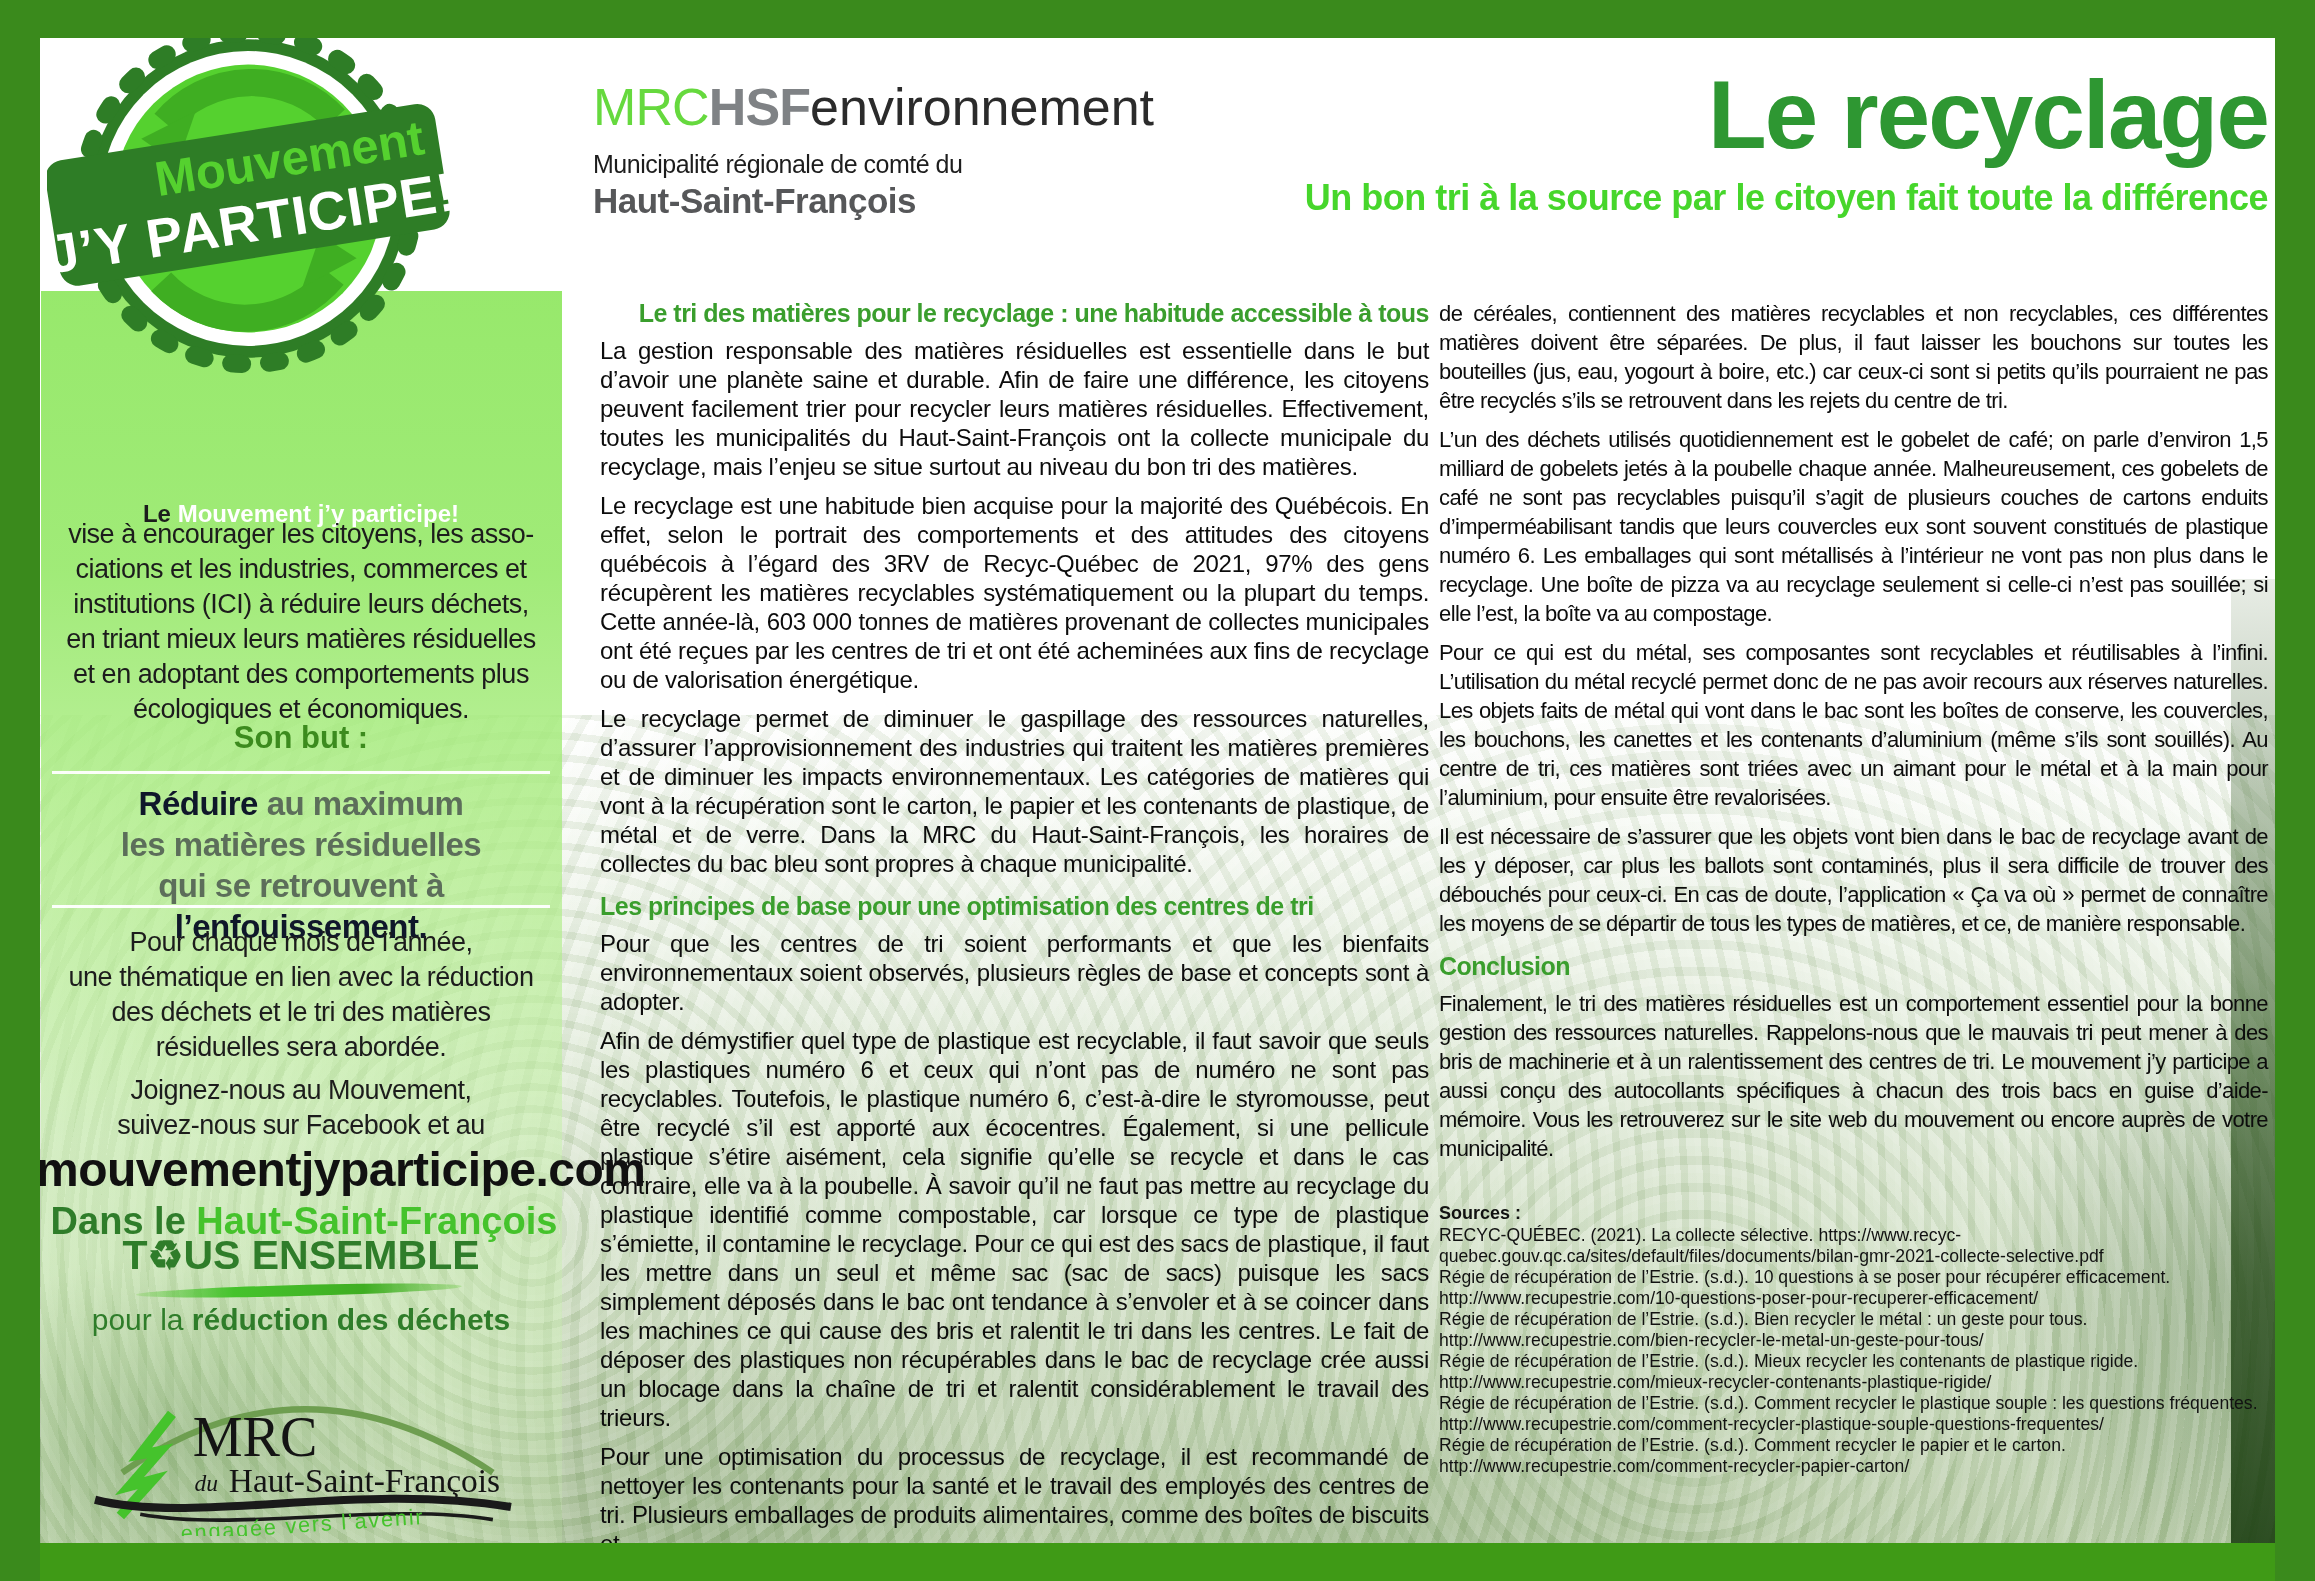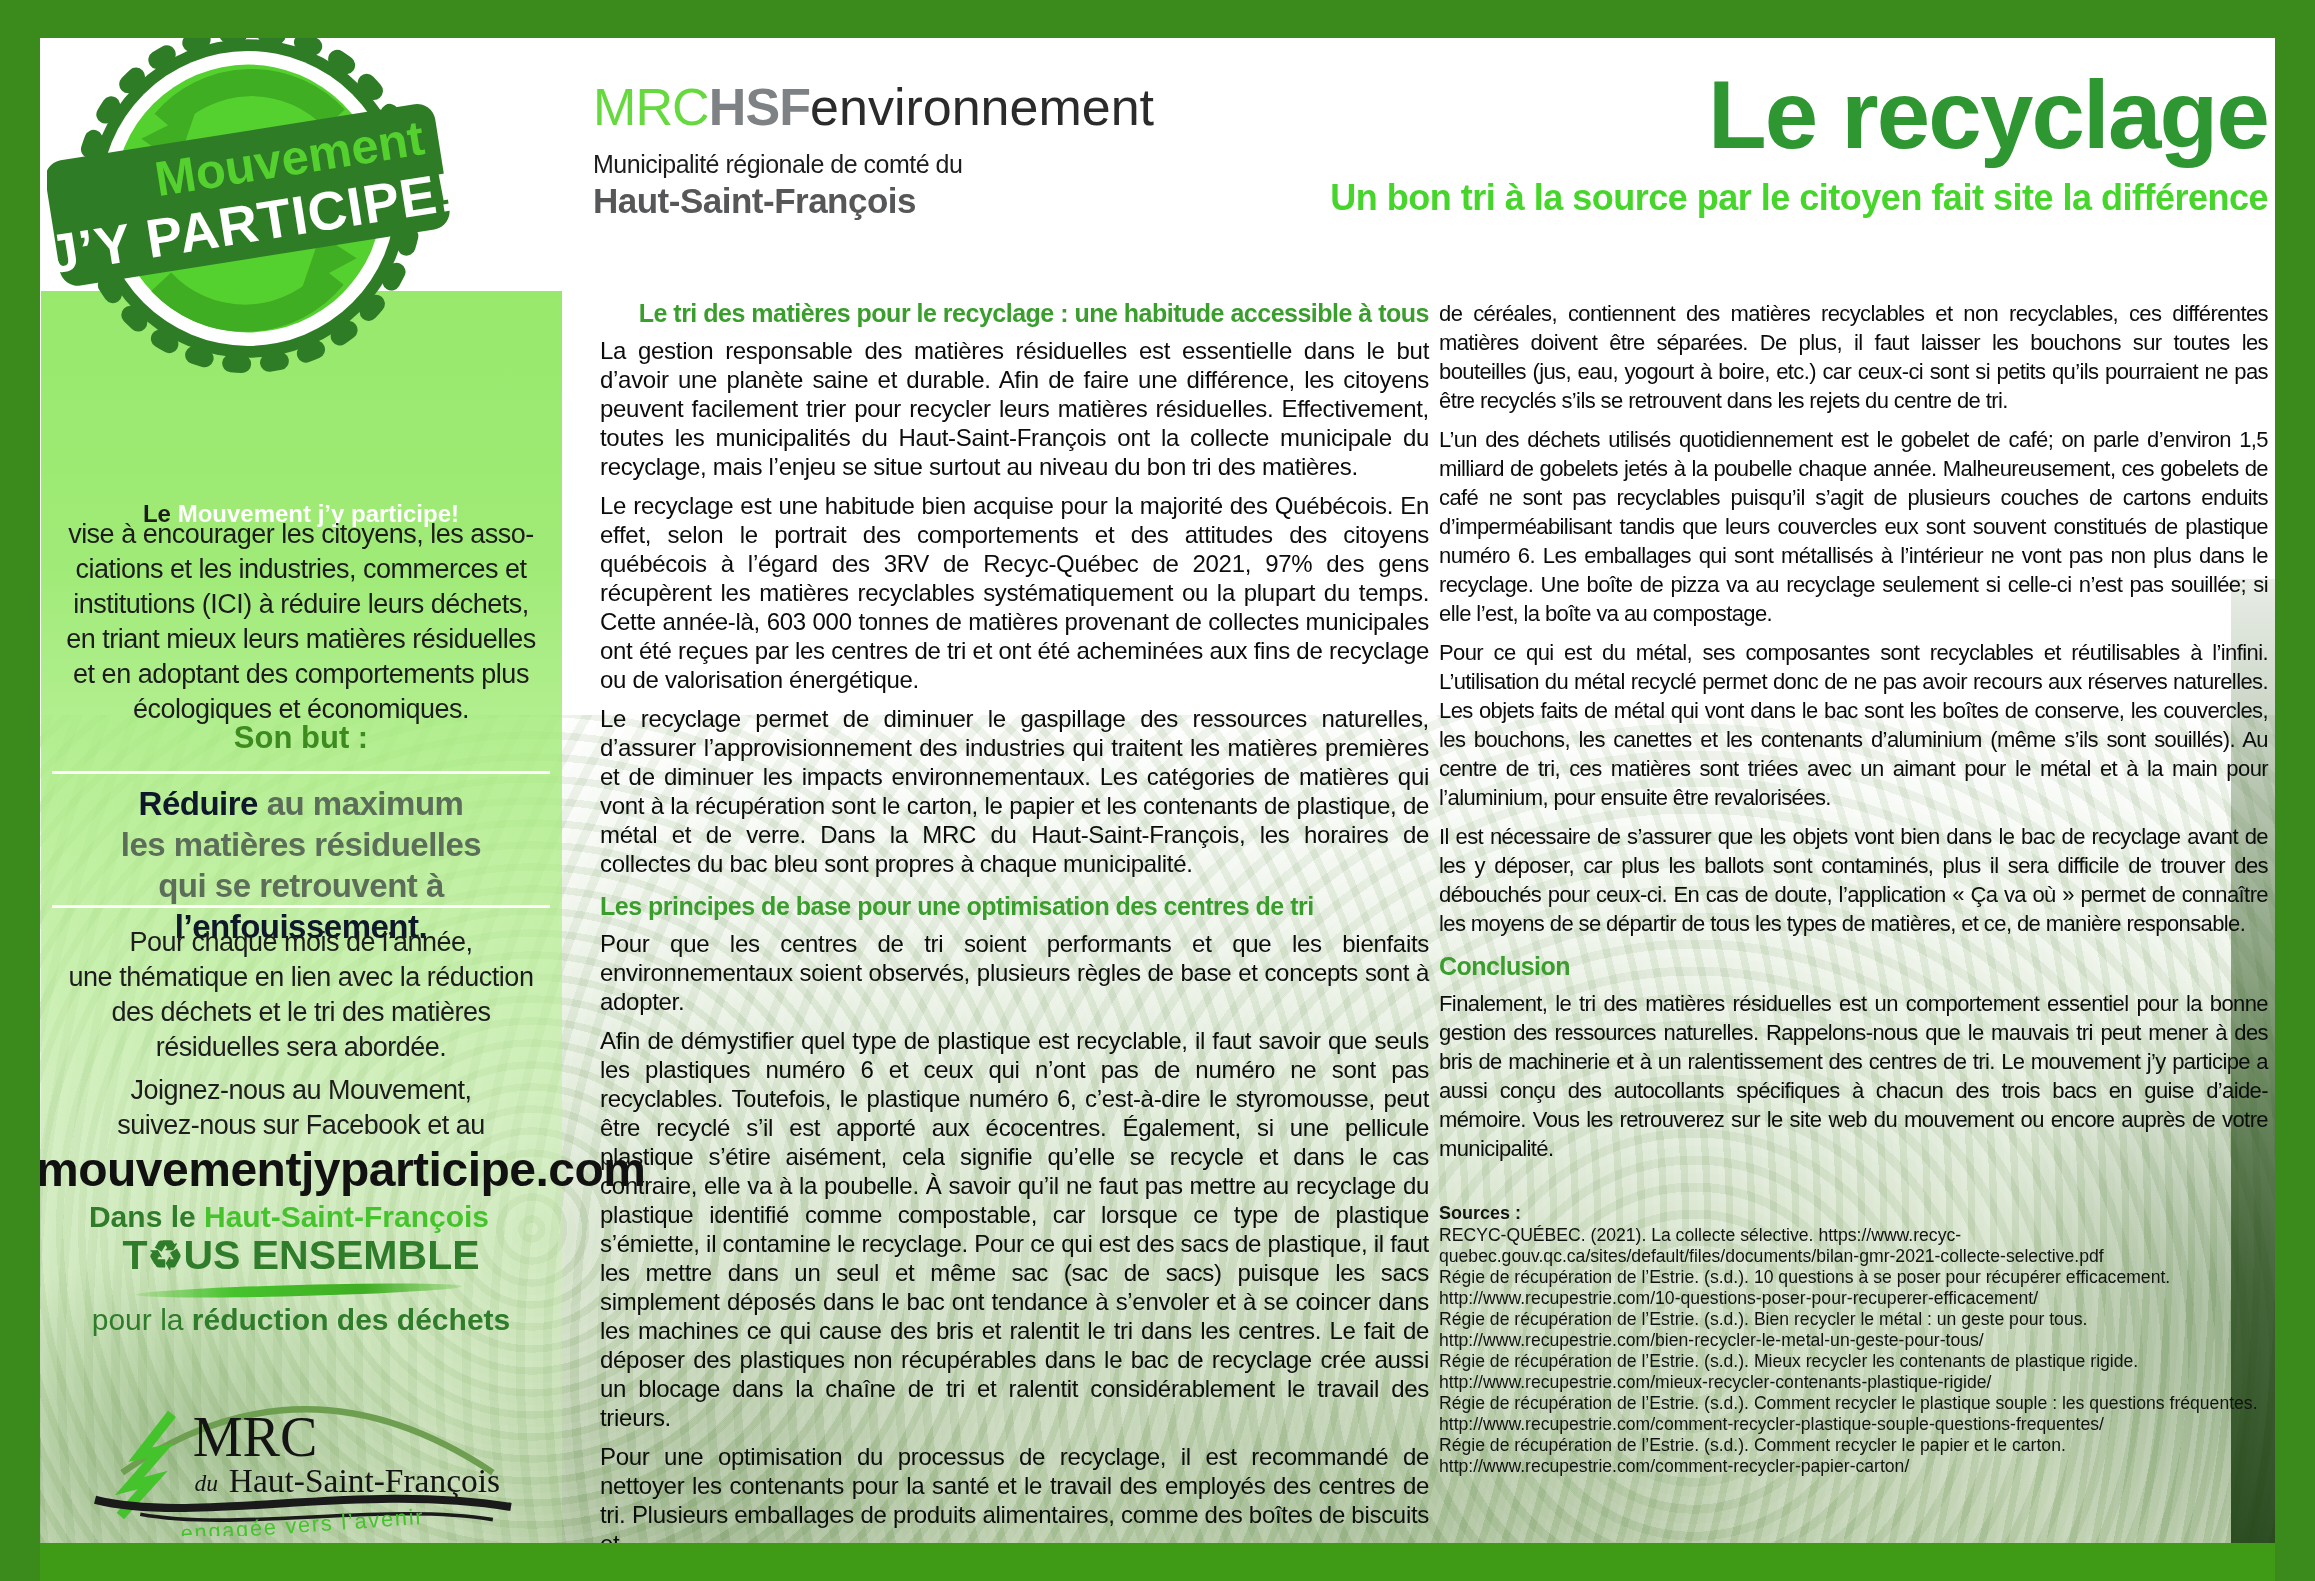--- a/index.html
+++ b/index.html
@@ -51,21 +51,21 @@
   .pre{white-space:pre-line;}
   .introbody{left:47px;top:517px;width:508px;font-size:27px;line-height:35px;letter-spacing:-0.5px;}
   .sonbut{left:54px;top:720px;width:494px;font-size:31px;font-weight:bold;color:#3c8b1e;}
   .divider{left:52px;width:498px;height:2.7px;background:rgba(255,255,255,.95);z-index:3;}
   .d1{top:771px;} .d2{top:905px;}
   .goal{left:47px;top:783px;width:508px;font-size:33px;line-height:41px;font-weight:bold;color:#5c6e5a;letter-spacing:-0.5px;}
   .goal .blk{color:#0f172a;}
   .monthly{left:47px;top:925px;width:508px;font-size:27px;line-height:35px;letter-spacing:-0.5px;text-align:center;}
   .join{left:47px;top:1073px;width:508px;font-size:27px;line-height:35px;letter-spacing:-0.5px;}
   .website{left:36px;top:1142px;width:530px;font-size:48px;font-weight:bold;letter-spacing:-0.5px;color:#111;text-align:right;}
-  .dansle{left:35px;top:1200px;width:508px;font-size:30px;font-weight:bold;color:#2f7d2a;}
+  .dansle{left:50px;top:1200px;width:508px;font-size:38px;font-weight:bold;color:#2f7d2a;}
   .dansle .brite{color:#45c32c;}
   .tous{left:47px;top:1232px;width:508px;font-size:41px;font-weight:bold;color:#2f7d2a;letter-spacing:0;}
   .tous .o{color:#2f7d2a;font-size:40px;}
   .swoosh{left:136px;top:1285px;width:326px;height:11px;z-index:3;border-radius:50%;
     background:linear-gradient(90deg, rgba(90,200,40,.2), #45c32c 30%, #3fae22 70%, rgba(90,200,40,.25));
     transform:rotate(-1.5deg);}
   .pourla{left:47px;top:1303px;width:508px;font-size:30px;color:#2f7d2a;}
   .pourla b{font-weight:bold;margin-top:8px;}
   .mrclogo{left:86px;top:1364px;width:434px;height:172px;z-index:3;}
 
@@ -92,21 +92,21 @@
 <div class="abs frame bottom"></div>
 <div class="abs frame left"></div>
 <div class="abs frame right"></div>
 
 <div class="abs logoblock">
   <div class="logoline"><span class="logo-mrc">MRC</span><span class="logo-hsf">HSF</span><span class="logo-env">environnement</span></div>
   <div class="muni1">Municipalité régionale de comté du</div>
   <div class="muni2">Haut-Saint-François</div>
 </div>
 <div class="abs bigtitle">Le recyclage</div>
-<div class="abs subtitle">Un bon tri à la source par le citoyen fait site la différence</div>
+<div class="abs subtitle">Un bon tri à la source par le citoyen fait toute la différence</div>
 
 <div class="abs panel"></div>
 
 <div class="abs badge">
   <svg width="403" height="380" viewBox="0 0 445 420">
     <g transform="translate(222,205)">
       <circle r="176" fill="#2e7d26"></circle>
       <circle r="183" fill="none" stroke="#2e7d26" stroke-width="20" stroke-dasharray="12 30" stroke-linecap="round"></circle>
       <circle r="163" fill="#ffffff"></circle>
       <circle r="148" fill="#55d12f"></circle>

